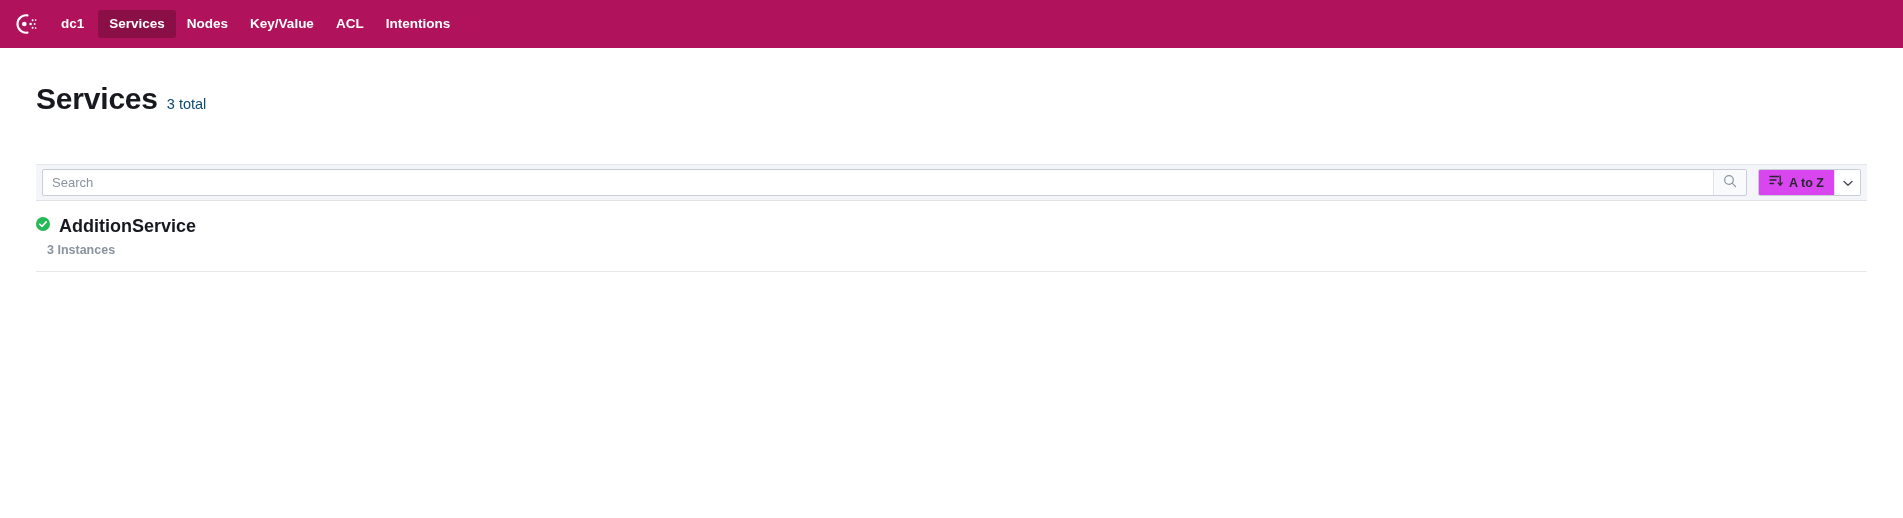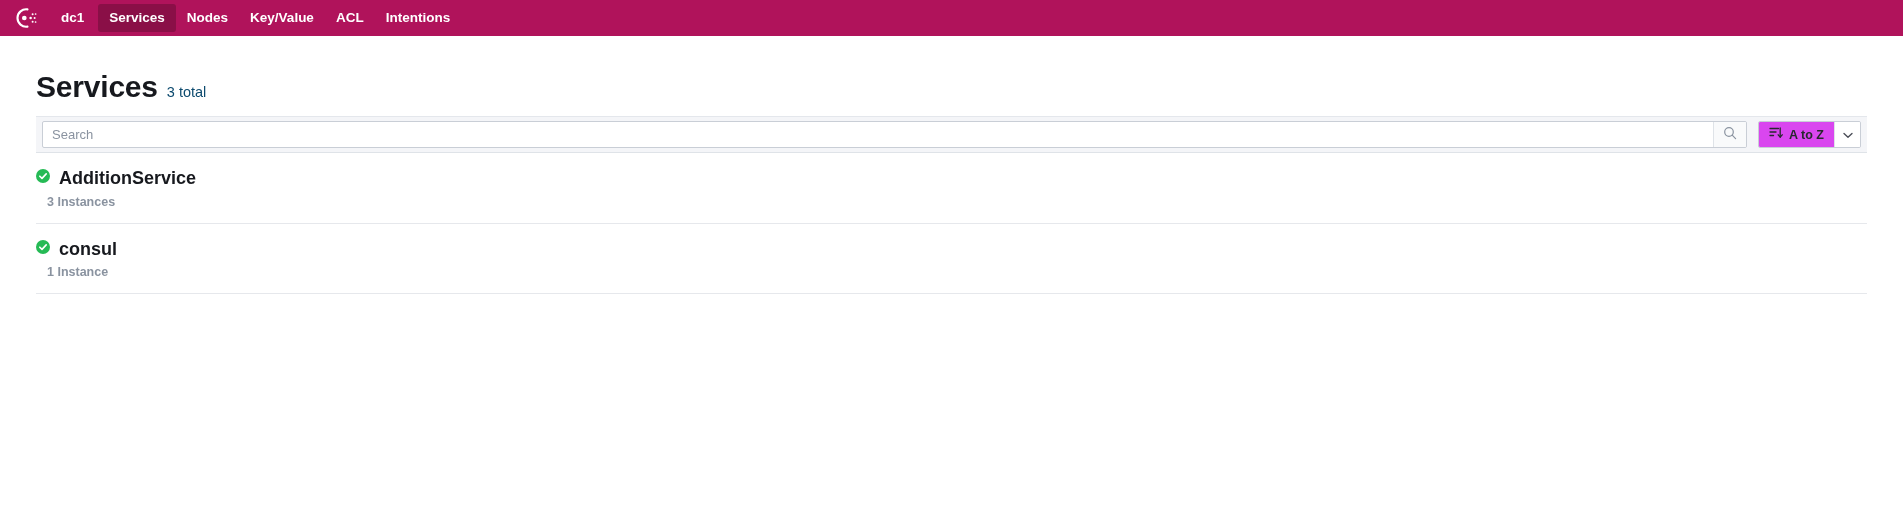--- a/index.html
+++ b/index.html
@@ -6,21 +6,21 @@
   html, body {
     width: 1903px;
     height: 518px;
     background: #ffffff;
     font-family: "Liberation Sans", sans-serif;
     -webkit-font-smoothing: antialiased;
   }
 
   
   .navbar {
-    height: 36px;
+    height: 48px;
     background: #b0135b;
     display: flex;
     align-items: center;
     padding: 0 20px 0 10px;
     position: relative;
   }
   .nav-logo {
     width: 30px;
     height: 30px;
     margin-right: 10px;
@@ -90,20 +90,21 @@
   
   .filter-bar {
     background: #f4f5f8;
     border-top: 1px solid #e4e7ec;
     border-bottom: 1px solid #dfe3e8;
     height: 37px;
     display: flex;
     align-items: center;
     padding: 0 6px;
     position: relative;
+    margin-top: 36px;
   }
   .search-wrap {
     flex: 1 1 auto;
     display: flex;
     align-items: stretch;
     height: 27px;
     background: #ffffff;
     border: 1px solid #c9ced6;
     border-radius: 2px;
     overflow: hidden;
@@ -273,28 +274,16 @@
           <svg width="14" height="14" viewBox="0 0 14 14" aria-hidden="true">
             <circle cx="7" cy="7" r="7" fill="#25ba55"></circle>
             <path d="M3.8 7.2 L6 9.4 L10.2 4.9" fill="none" stroke="#ffffff" stroke-width="1.6" stroke-linecap="round" stroke-linejoin="round"></path>
           </svg>
         </span>
         <span class="service-name">AdditionService</span>
       </div>
       <div class="service-meta">3 Instances</div>
     </div>
 
-    <div class="service-row">
-      <div class="service-name-line">
-        <span class="status-dot">
-          <svg width="14" height="14" viewBox="0 0 14 14" aria-hidden="true">
-            <circle cx="7" cy="7" r="7" fill="#25ba55"></circle>
-            <path d="M3.8 7.2 L6 9.4 L10.2 4.9" fill="none" stroke="#ffffff" stroke-width="1.6" stroke-linecap="round" stroke-linejoin="round"></path>
-          </svg>
-        </span>
-        <span class="service-name">consul</span>
-      </div>
-      <div class="service-meta">1 Instance</div>
-    </div>
 
 
   </div>
 </div>
 
 </body></html>

